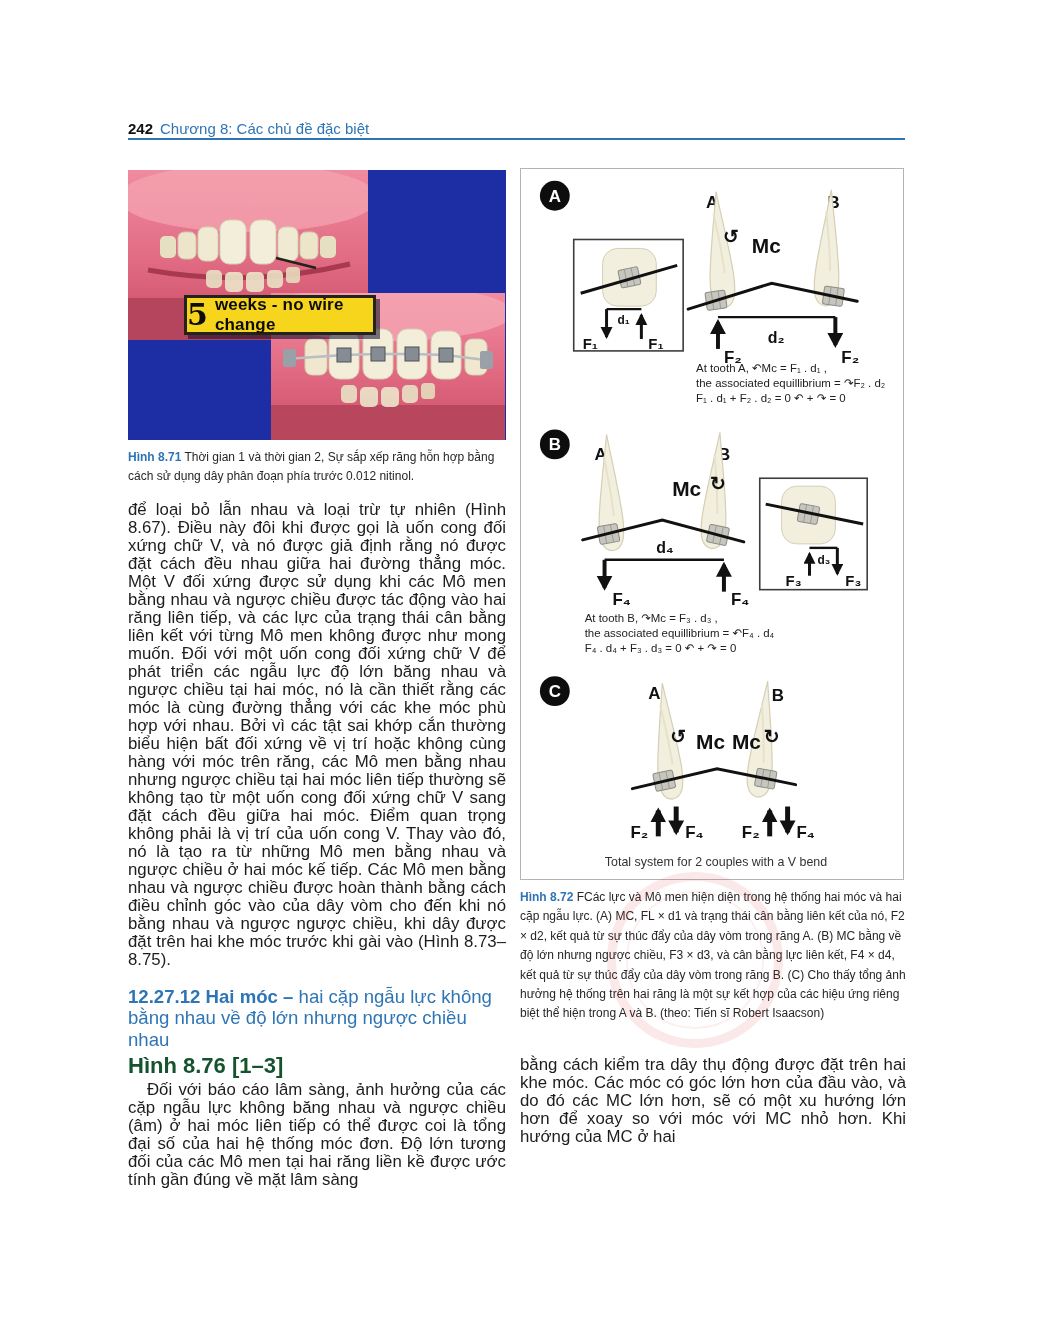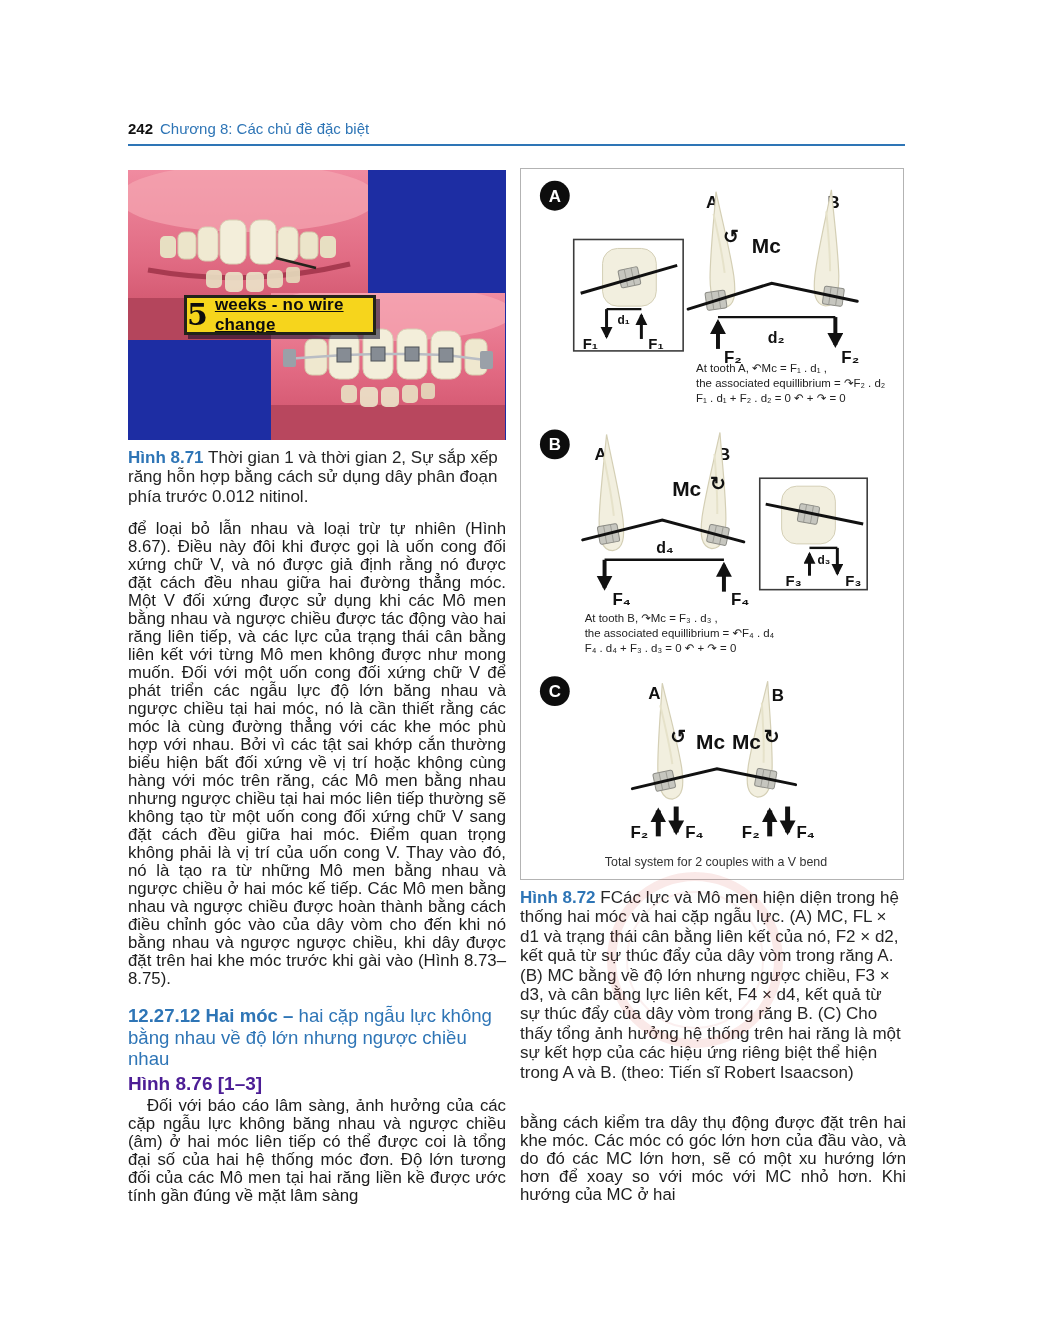--- a/index.html
+++ b/index.html
@@ -1,41 +1,41 @@
 <!DOCTYPE html>
 <html><head>
 <meta charset="utf-8">
 <style>
   html,body{margin:0;padding:0;background:#e8e8e8;}
   #page{position:relative;width:1037px;height:1332px;background:#ffffff;overflow:hidden;
         font-family:"Liberation Sans",sans-serif;color:#1c1c1c;margin:0 auto;}
   
   .hdr{position:absolute;left:128px;top:120px;width:777px;border-bottom:2px solid #2E75B6;
-       padding-bottom:7px;font-size:15px;}
+       padding-bottom:1px;font-size:15px;}
   .hdr .pg{font-weight:bold;color:#111;margin-right:7px;}
   .hdr .ch{color:#2E75B6;}
   
   .left-col{position:absolute;left:128px;top:170px;width:378px;}
   .right-col{position:absolute;left:520px;top:168px;width:386px;}
   
   .collage{position:relative;width:378px;height:270px;background:#1d2da3;}
   .ph1{position:absolute;left:0;top:0;width:240px;height:170px;}
   .ph2{position:absolute;left:143px;top:123px;width:234px;height:147px;}
   .banner{position:absolute;left:56px;top:125px;width:192px;height:40px;background:#f6d51c;
           border:3px solid #23231a;box-shadow:4px 4px 0 rgba(10,10,40,.55);
           display:flex;align-items:center;justify-content:center;gap:7px;box-sizing:border-box;z-index:5;}
   .banner .big5{font-size:30px;font-weight:bold;color:#0d0d0d;line-height:1;font-family:"DejaVu Serif",serif;}
-  .banner .txt{font-size:17px;font-weight:bold;color:#0d0d0d;letter-spacing:.2px;text-decoration:underline;}
-  
-  .cap{margin-top:8px;font-size:17px;line-height:19.4px;color:#262626;text-align:left;}
+  .banner .txt{font-size:17px;font-weight:bold;color:#0d0d0d;letter-spacing:.2px;}
+  
+  .cap{margin-top:8px;font-size:12px;line-height:19.4px;color:#262626;text-align:left;}
   .cap .cap-label{color:#2E75B6;font-weight:bold;}
   p.body{font-size:16.8px;line-height:18px;text-align:justify;margin:14px 0 0 0;color:#1c1c1c;}
   h2.section{margin:17px 0 0 0;font-size:18.6px;line-height:21.5px;color:#2E75B6;font-weight:normal;}
   h2.section .bld{font-weight:bold;}
-  .figref{font-weight:bold;font-size:19px;color:#4c1d95;margin-top:3px;}
+  .figref{font-weight:bold;font-size:22px;color:#14532d;margin-top:3px;}
   p.indent{text-indent:19px;margin-top:2px;}
   
   .figbox{width:384px;height:712px;border:1px solid #b3b3b3;box-sizing:border-box;background:#fff;}
   .figbox svg{display:block;}
   svg{font-family:"Liberation Sans",sans-serif;}
   .badge-letter{font-size:17px;font-weight:bold;fill:#ffffff;}
   .toothlab{font-size:17px;font-weight:bold;fill:#111;}
   .mclab{font-size:21px;font-weight:bold;fill:#111;}
   .rotglyph{font-size:19px;font-weight:bold;fill:#111;}
   .flab{font-size:17px;font-weight:bold;fill:#111;}

